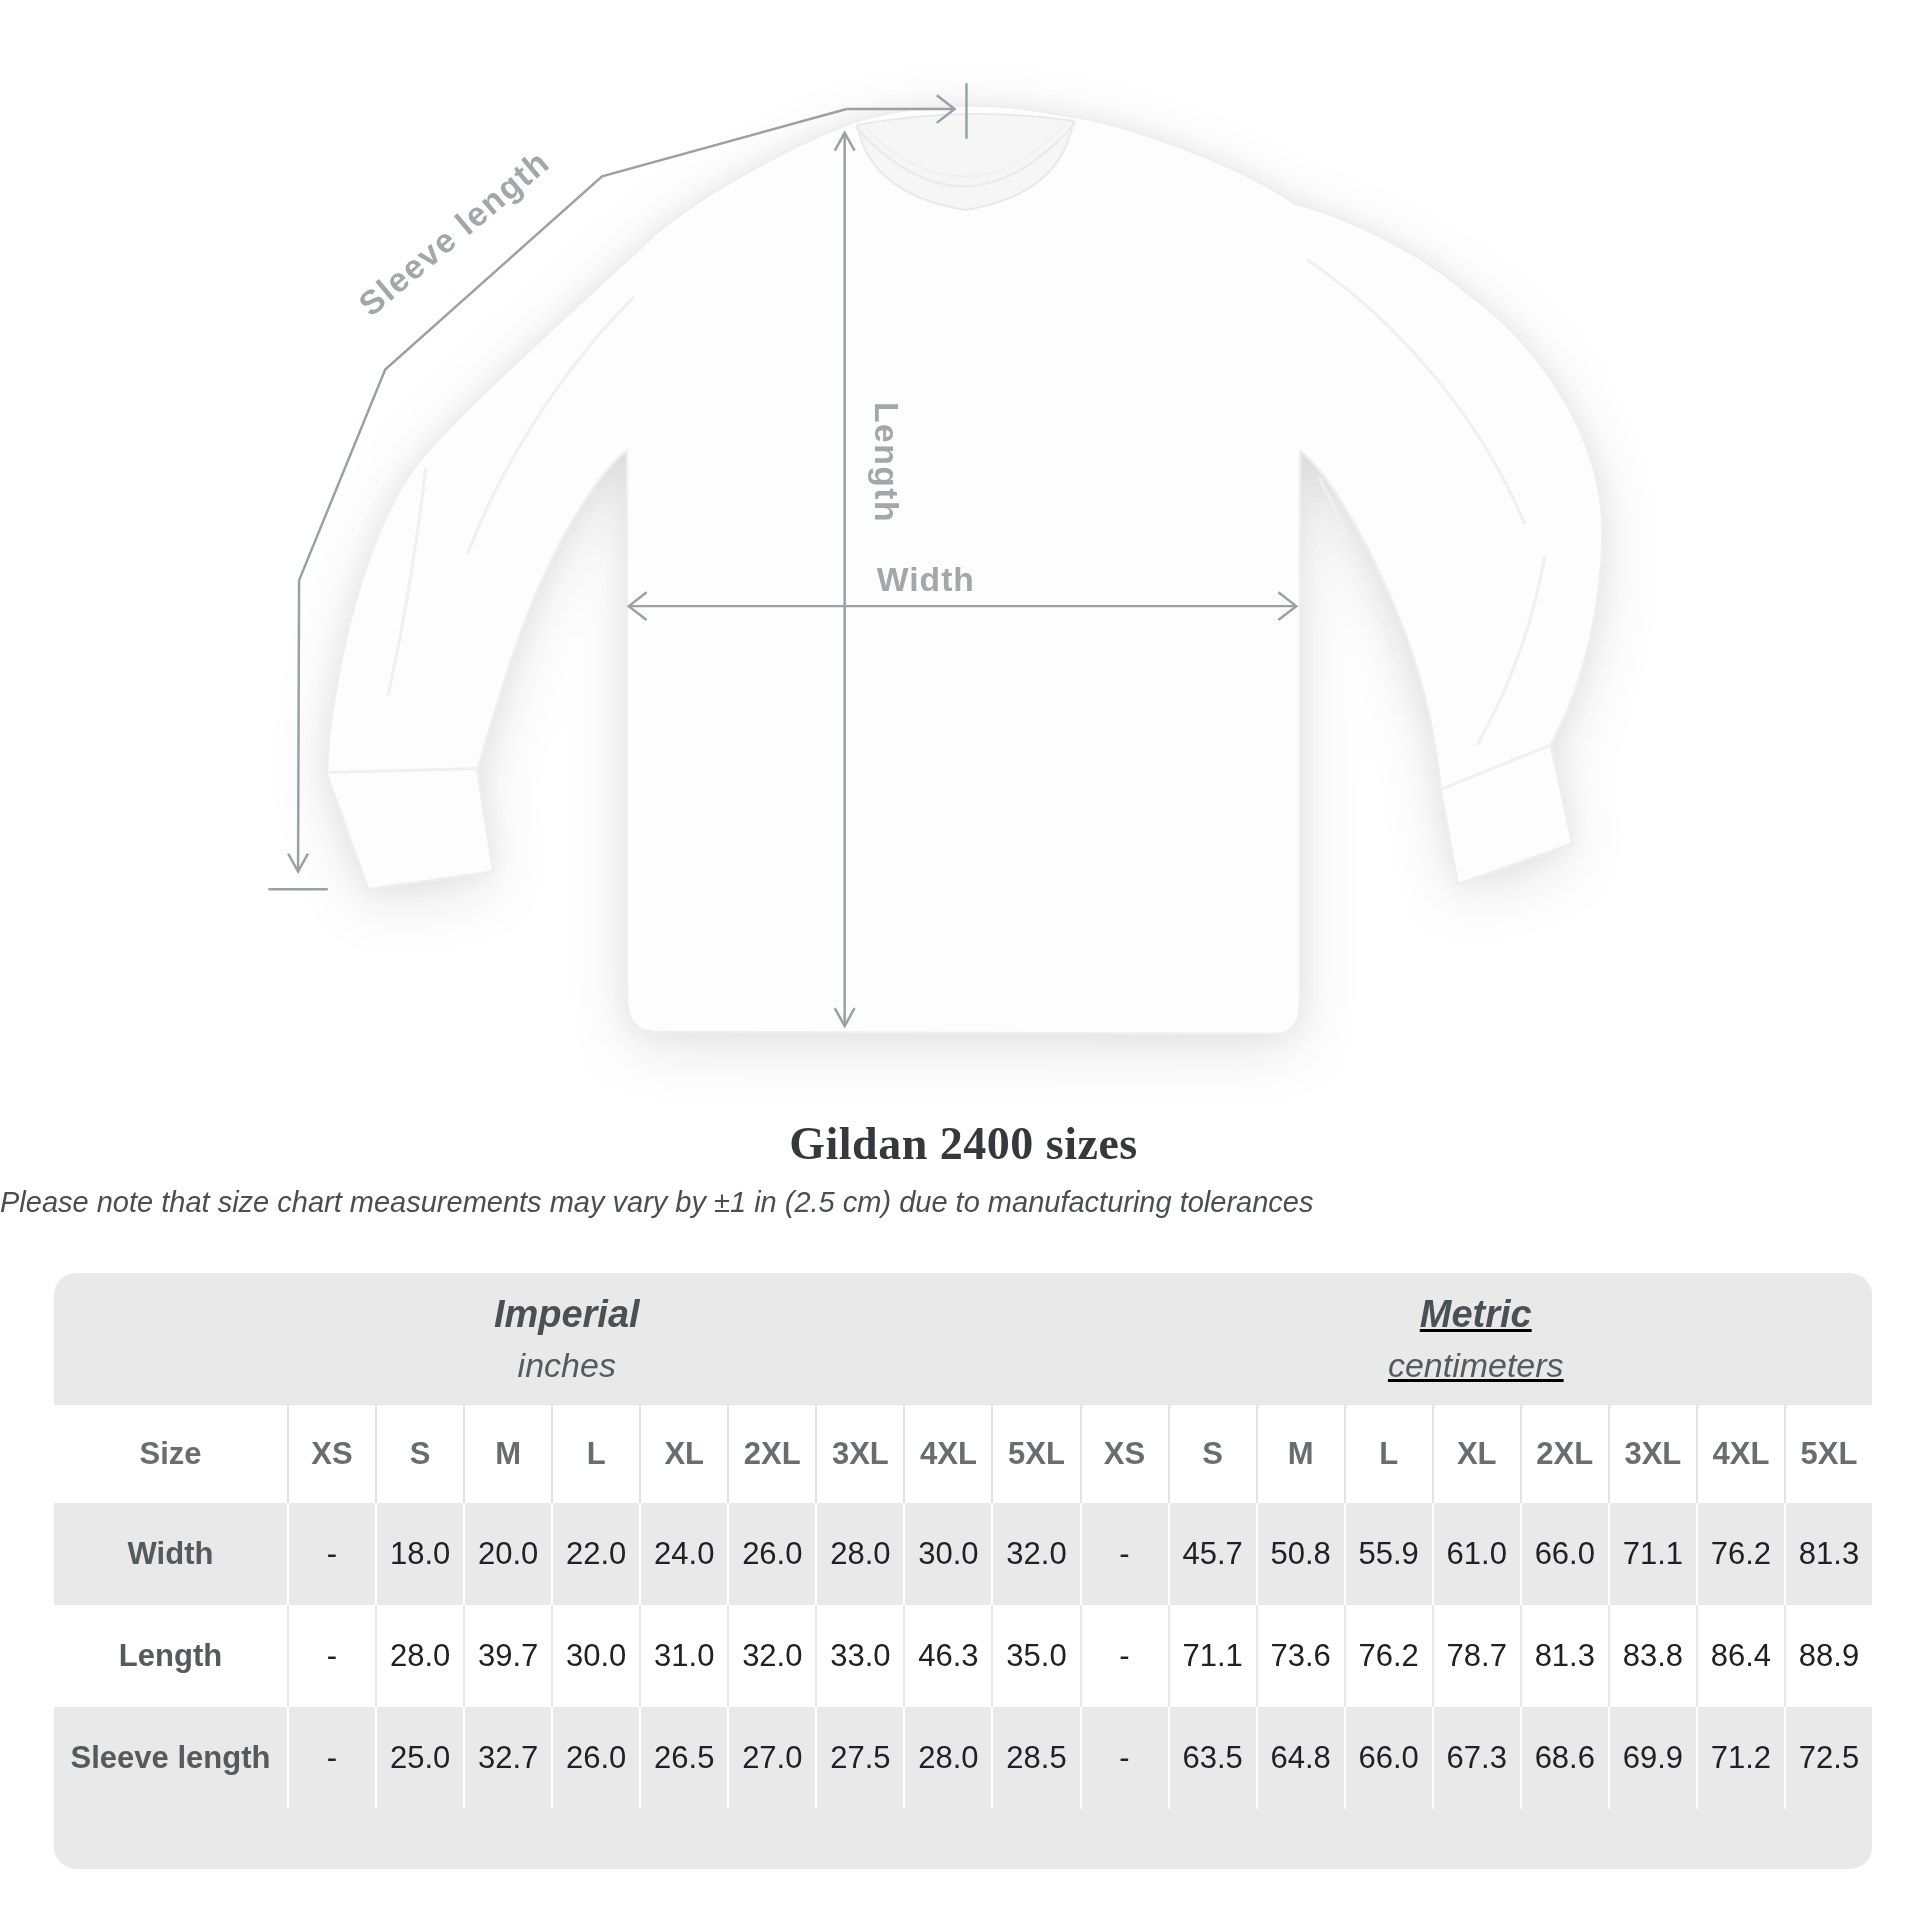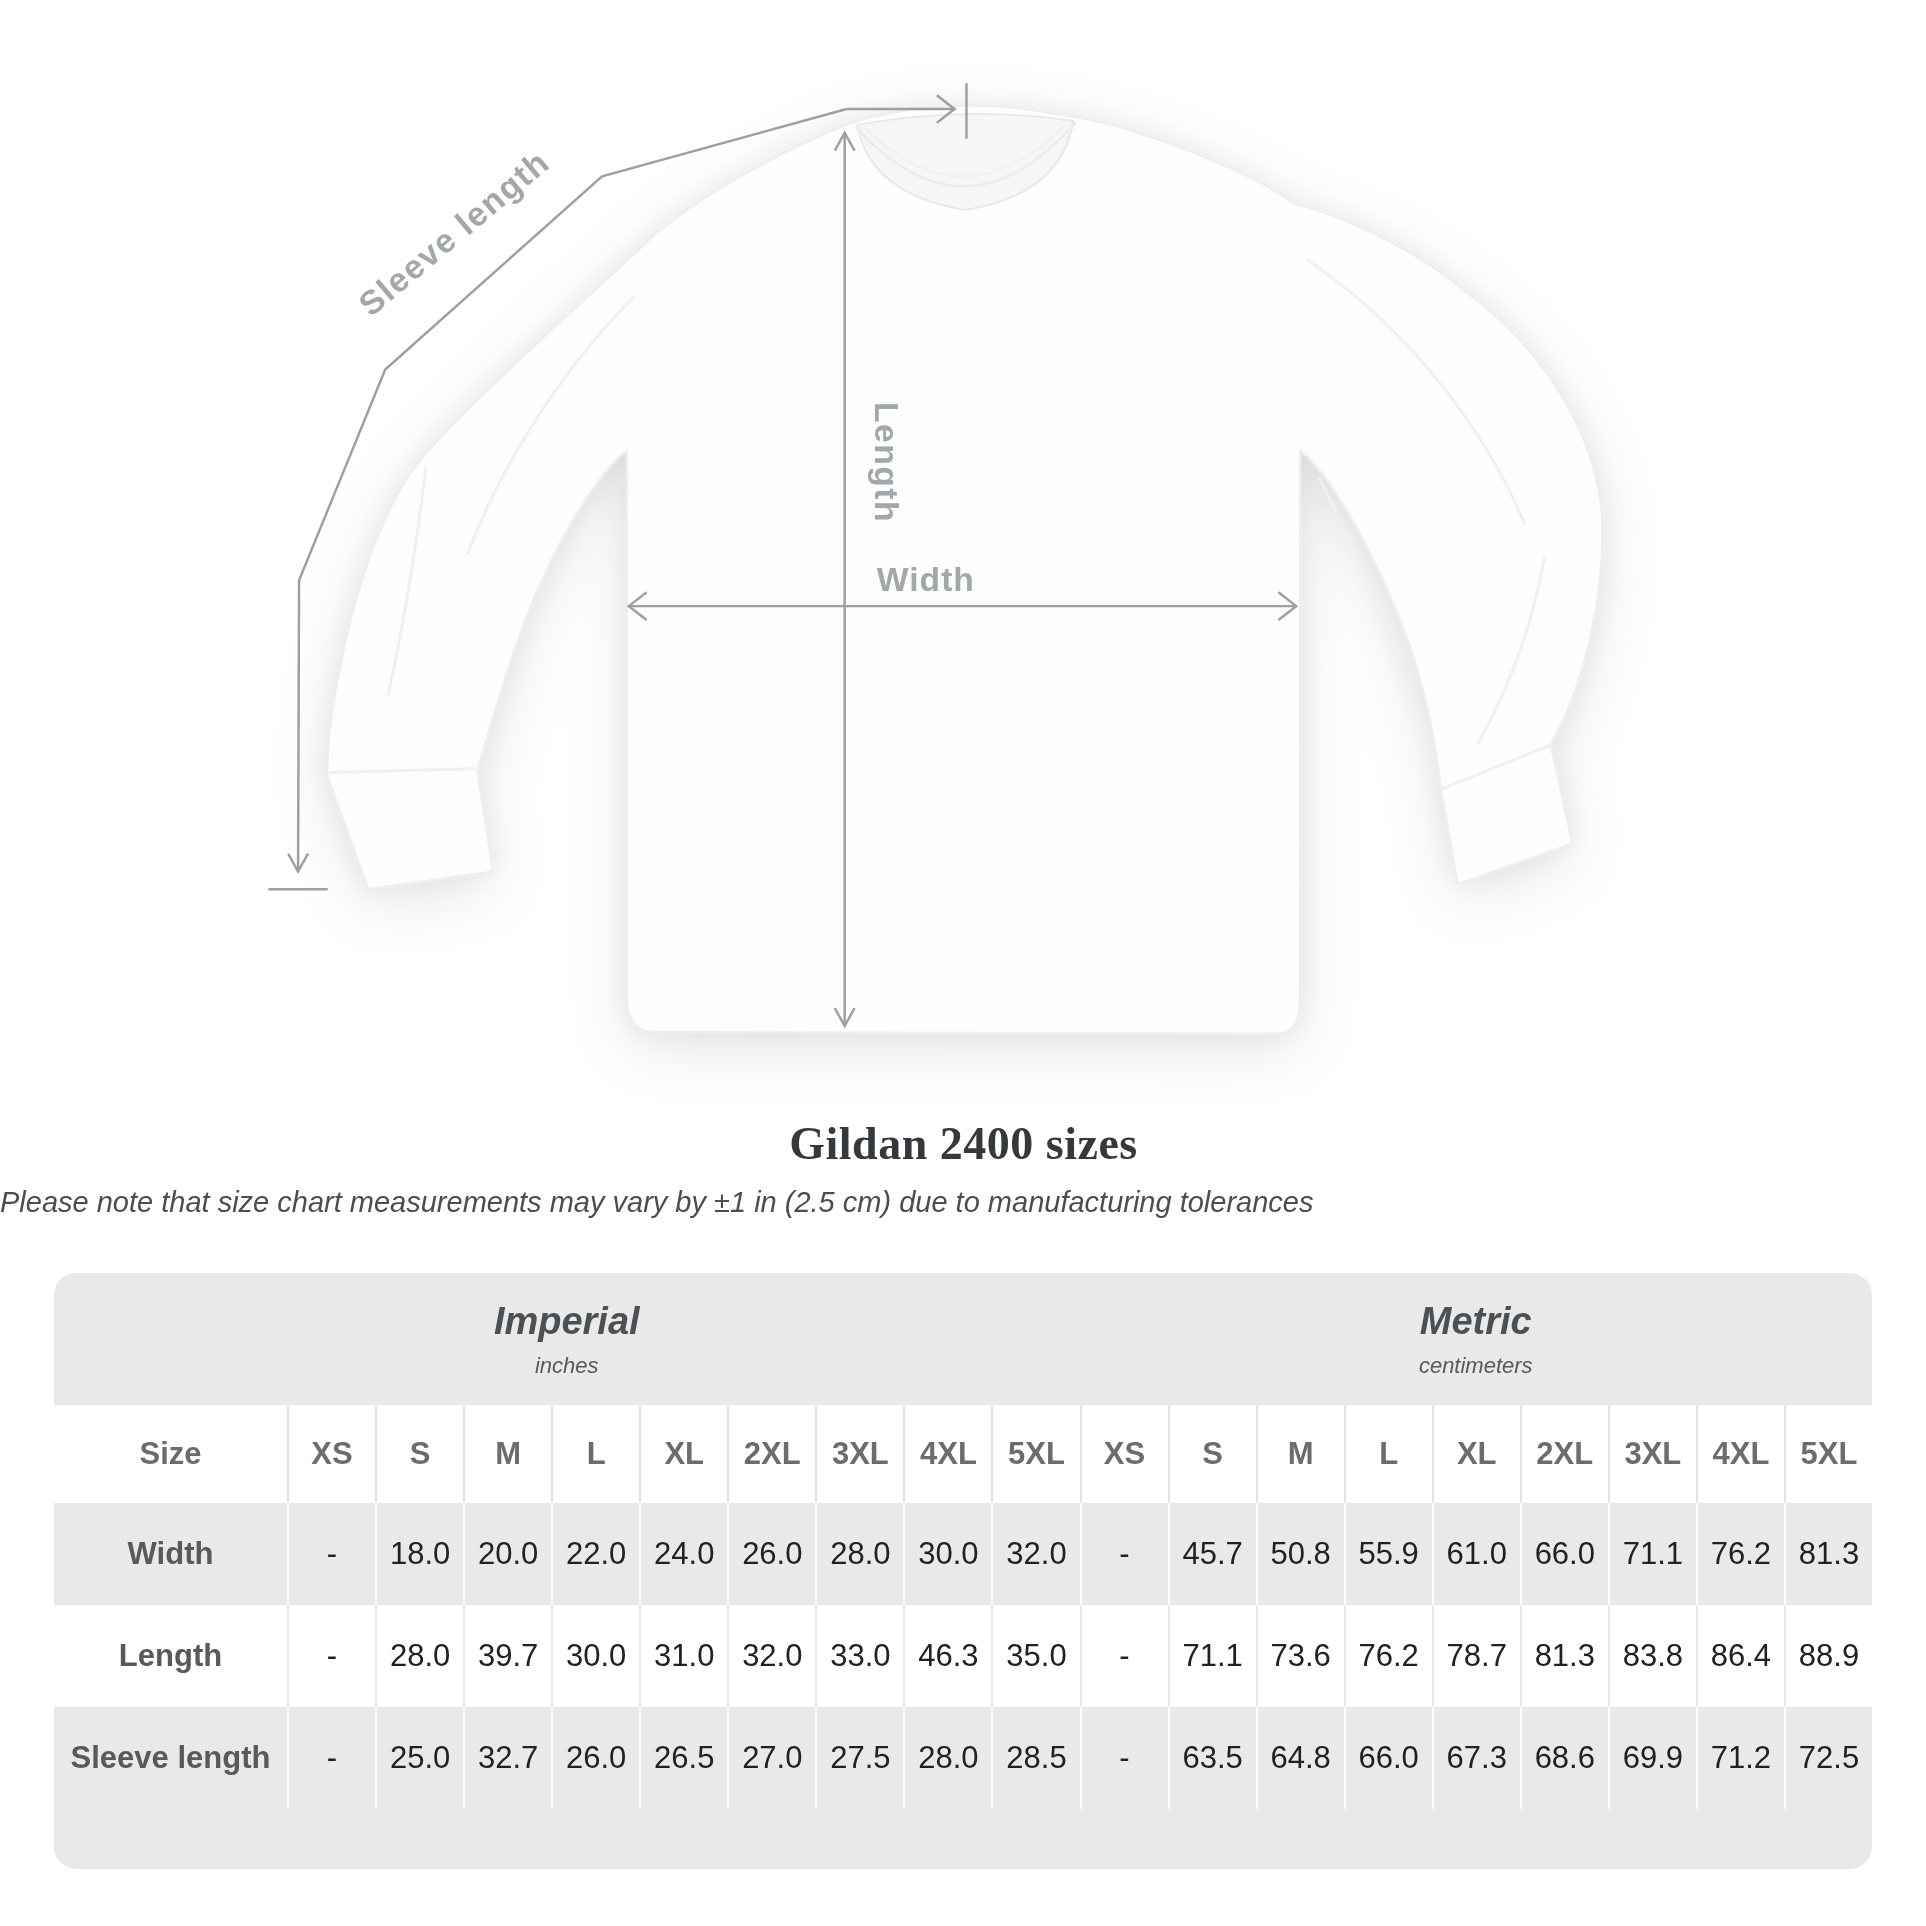--- a/index.html
+++ b/index.html
@@ -15,23 +15,23 @@
          font-size:46px;font-weight:bold;color:#35393c;letter-spacing:0.5px;font-family:Liberation Serif, serif;}
   .subtitle{position:absolute;left:0;top:1186px;width:100%;text-align:left;
             font-style:italic;font-size:29px;color:#4a4e50;}
 
   
   .size-table{position:absolute;left:54px;top:1273px;width:1818px;height:596px;
               background:#e9e9e9;border-radius:22px;overflow:hidden;}
   .unit-band{display:grid;grid-template-columns:233px repeat(18,1fr);height:132px;}
   .unit-group{display:flex;flex-direction:column;align-items:center;justify-content:center;gap:10px;}
   .unit-imperial{grid-column:1/11;}
-  .unit-metric{grid-column:11/20;}
+  .unit-metric{grid-column:11/20;text-decoration:underline;}
   .unit-name{font-size:38px;font-weight:bold;font-style:italic;color:#4a5053;}
-  .unit-sub{font-size:22px;font-style:italic;color:#565a5d;}
+  .unit-sub{font-size:34px;font-style:italic;color:#565a5d;}
 
   .trow{display:grid;grid-template-columns:233px repeat(18,1fr);}
   .hrow{height:98px;background:#ffffff;}
   .wrow{height:102px;background:#ffffff;}
   .grow{height:102px;background:transparent;}
   .c{display:flex;align-items:center;justify-content:center;font-size:31px;color:#202124;}
   .hrow .c + .c{border-left:2px solid #e3e3e3;}
   .wrow .c + .c{border-left:2px solid #e9e9e9;}
   .grow .c + .c{border-left:2px solid #ffffff;}
   .c.head{font-weight:bold;color:#696d70;}

